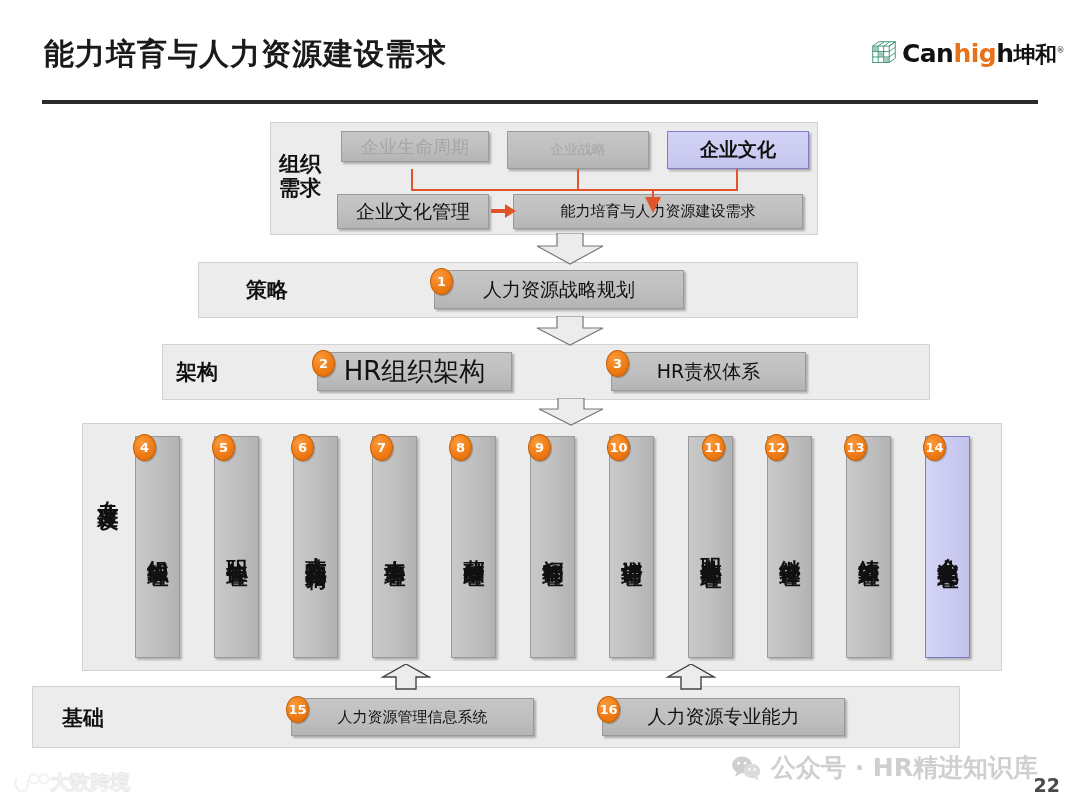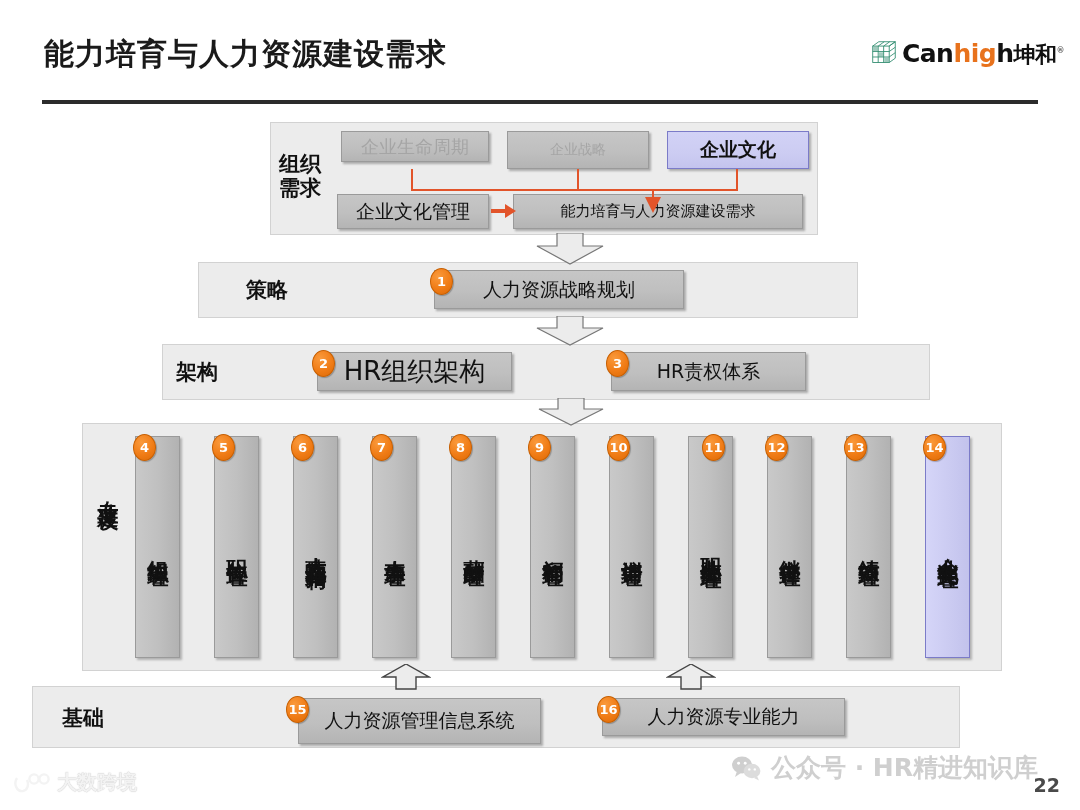--- a/index.html
+++ b/index.html
@@ -107,21 +107,21 @@
     position:absolute;right:42px;bottom:26px;
     display:flex;align-items:center;gap:10px;
     color:#cfcfcf;font-size:25px;font-weight:bold;white-space:nowrap;
   }
   #page-number{
     position:absolute;right:20px;bottom:14px;
     font-size:19px;font-weight:bold;color:#4a4a4a;
   }
   #corner-wm{
     position:absolute;left:14px;bottom:14px;
-    display:flex;align-items:center;gap:7px;
+    display:flex;align-items:center;
     color:#f3f3f3;font-size:20px;font-weight:bold;
     text-shadow:0 0 1px rgba(170,170,170,.9);
   }
 </style>
 </head>
 <body>
 
 <div class="slide">
 
   <div id="page-title">能力培育与人力资源建设需求</div>
@@ -262,21 +262,21 @@
   <svg class="uarrow" style="left:381px;top:664px;" width="50" height="26" viewBox="0 0 50 26">
     <polygon points="25,0 48,13 35,13 35,25 15,25 15,13 2,13" fill="#ececec" stroke="#444" stroke-width="1.4"></polygon>
   </svg>
   <svg class="uarrow" style="left:666px;top:664px;" width="50" height="26" viewBox="0 0 50 26">
     <polygon points="25,0 48,13 35,13 35,25 15,25 15,13 2,13" fill="#ececec" stroke="#444" stroke-width="1.4"></polygon>
   </svg>
 
   <div class="panel" style="left:32px;top:686px;width:928px;height:62px;"></div>
   <div class="rowlabel" style="left:62px;top:706px;">基础</div>
 
-  <div class="gbox" style="left:298px;top:698px;width:243px;height:46px;font-size:19px;">人力资源管理信息系统</div>
+  <div class="gbox" style="left:291px;top:698px;width:243px;height:38px;font-size:15px;">人力资源管理信息系统</div>
   <div class="badge" style="left:286px;top:696px;">15</div>
 
   <div class="gbox" style="left:602px;top:698px;width:243px;height:38px;font-size:19px;">人力资源专业能力</div>
   <div class="badge" style="left:597px;top:696px;">16</div>
 
   <div id="footer-wm">
     <svg width="30" height="26" viewBox="0 0 30 26">
       <ellipse cx="11" cy="10" rx="10" ry="8.4" fill="#cfcfcf"></ellipse>
       <polygon points="6,16 4,22 10,18" fill="#cfcfcf"></polygon>
       <ellipse cx="21" cy="16" rx="8.4" ry="7.2" fill="#dcdcdc"></ellipse>

